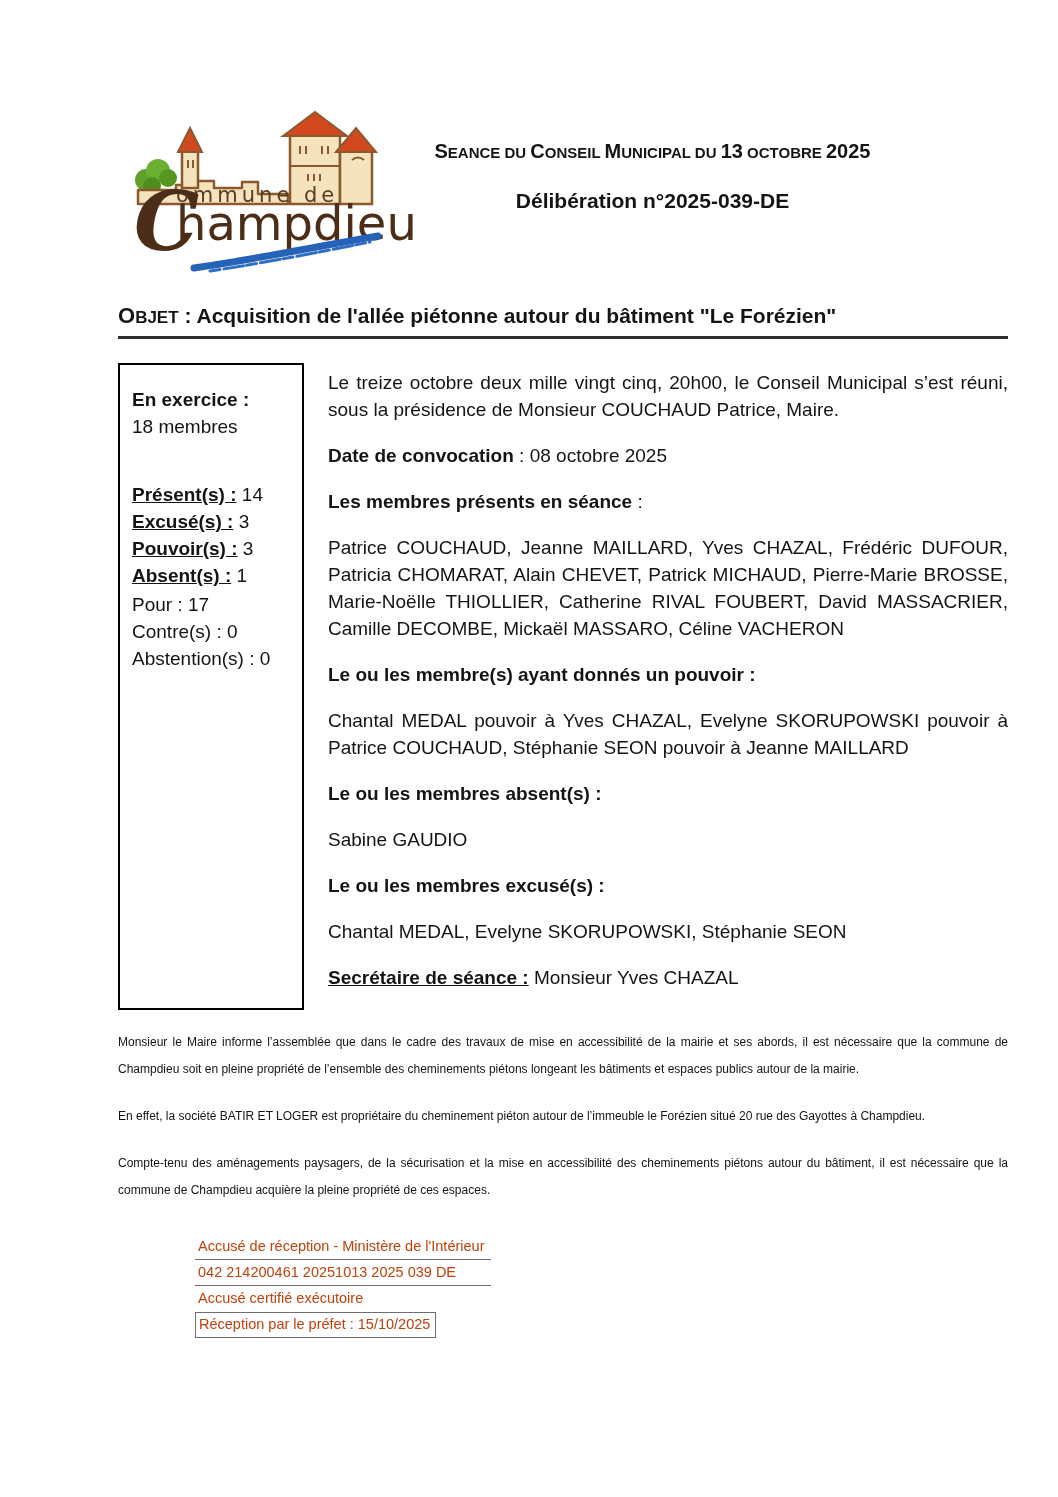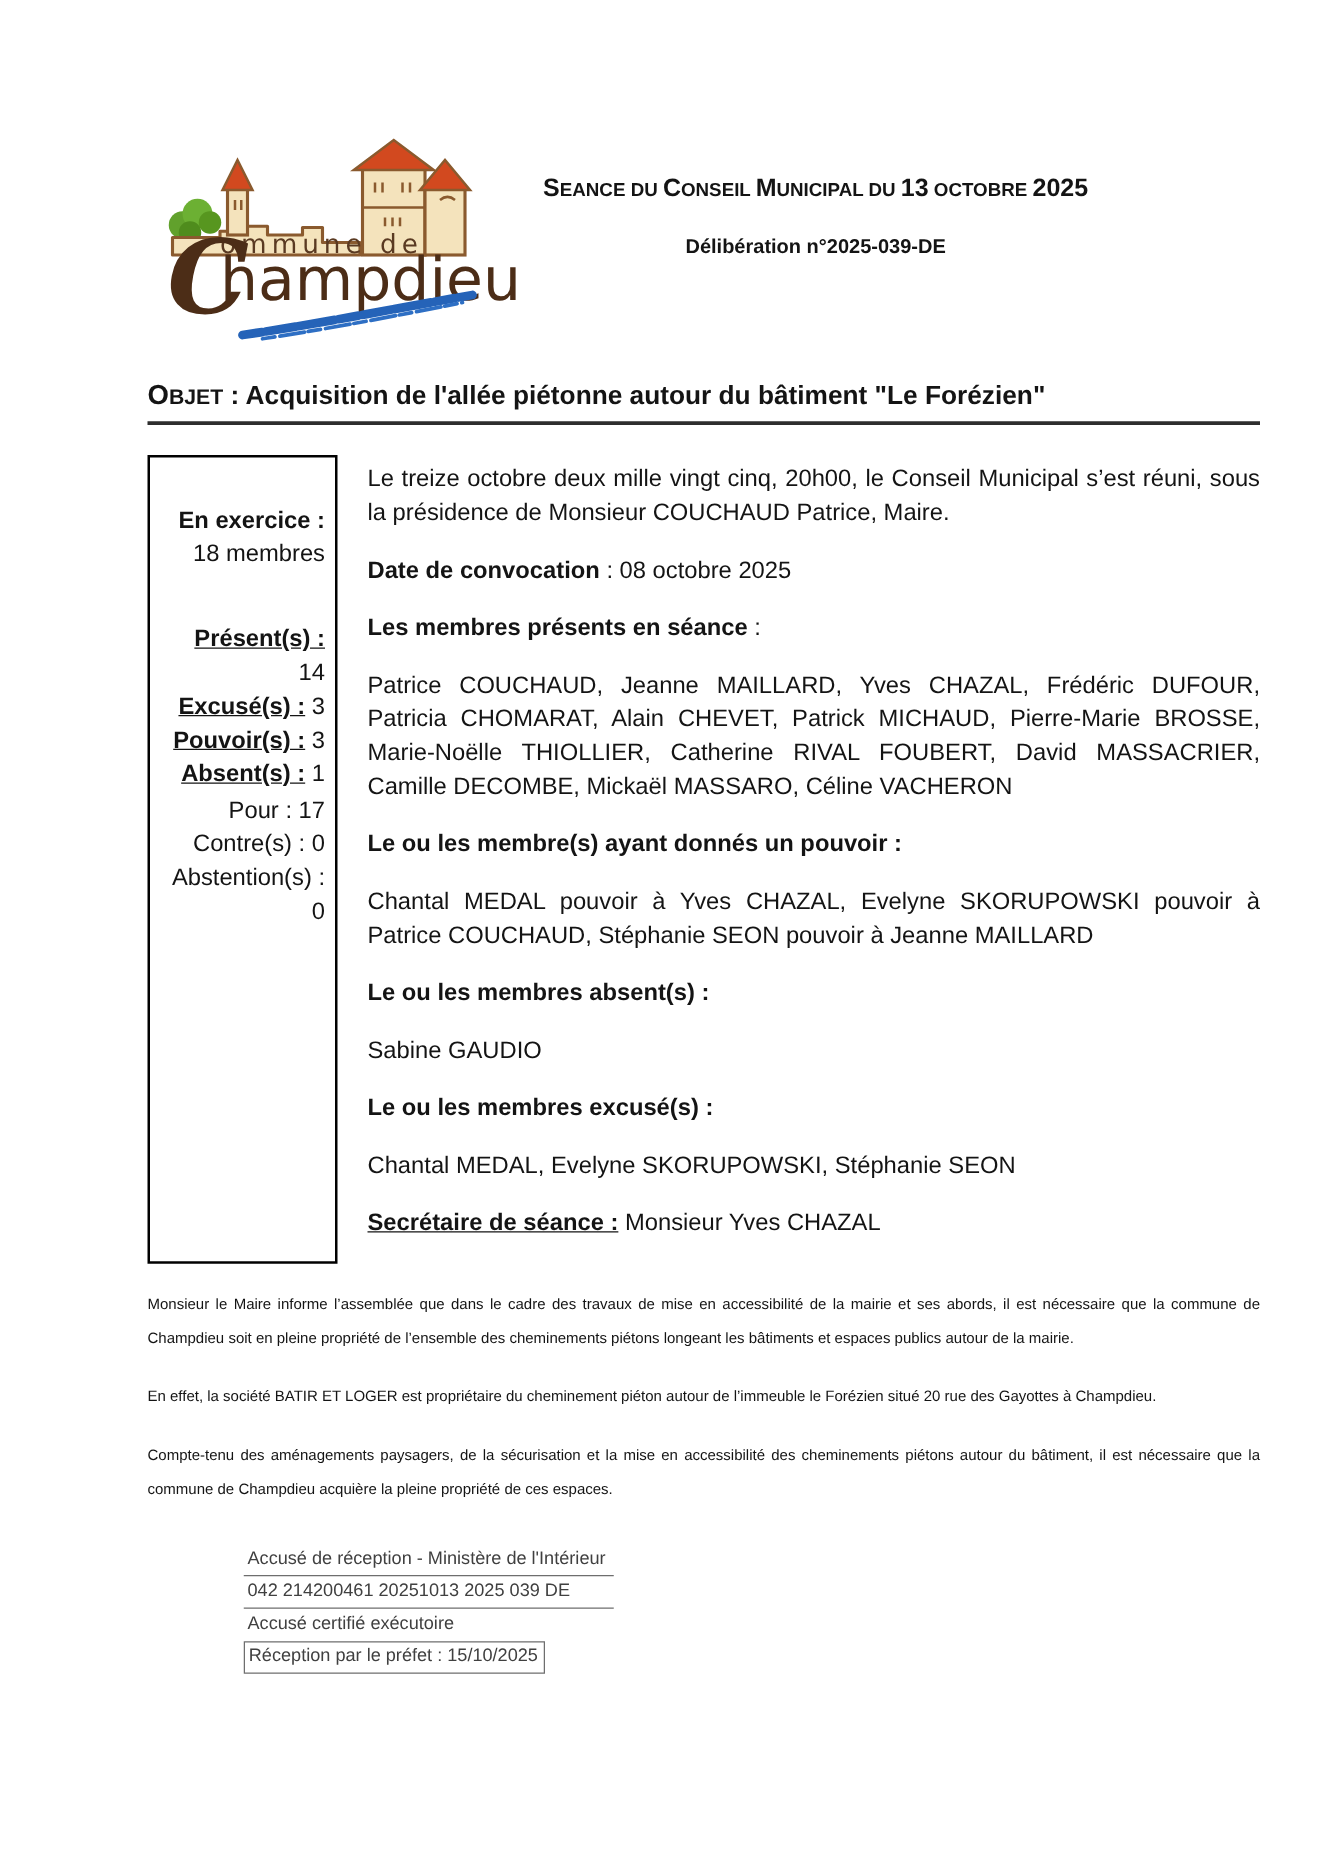--- a/index.html
+++ b/index.html
@@ -15,54 +15,54 @@
   }
 
   
   .header { position:relative; height:196px; }
   .logo-wrap { position:absolute; left:12px; top:8px; width:286px; height:178px; }
   .header-text { position:absolute; left:182px; top:0; width:705px; text-align:center; }
   .doc-title { font-size:28px; font-weight:bold; letter-spacing:-0.4px; margin-top:5px; }
   .seance-line { margin-top:40px; font-weight:bold; white-space:nowrap; }
   .seance-line .big   { font-size:20px; }
   .seance-line .small { font-size:15px; }
-  .delib-line { margin-top:26px; font-size:16px; font-weight:bold; }
+  .delib-line { margin-top:26px; font-size:21px; font-weight:bold; }
 
   
   .objet { margin-top:6px; font-weight:bold; line-height:28px; }
   .objet .big   { font-size:22px; }
   .objet .small { font-size:17px; }
   .objet .rest  { font-size:21px; }
   .objet-rule { height:3px; background:#2e2e2e; margin-top:4px; }
 
   
   .main { display:flex; align-items:stretch; margin-top:24px; }
   .info-box {
-    width:152px; flex-shrink:0; box-sizing:border-box;
+    width:186px; flex-shrink:0; box-sizing:border-box;
     border:2px solid #000;
-    padding:37px 8px 10px 12px;
-    font-size:19px; line-height:27px;text-align:right;
+    padding:21px 8px 10px 12px;
+    font-size:19px; line-height:27px;
   }
   .info-box .bold { font-weight:bold; }
   .info-box .stat-label { font-weight:bold; text-decoration:underline; }
   .stats-group { margin-top:41px; }
   .votes-group { margin-top:2px; }
 
   .right-col { flex:1; margin-left:24px; font-size:19px; line-height:27px; padding-top:6px; }
   .right-col p { margin:0 0 19px 0; text-align:justify; }
   .right-col .lbl { font-weight:bold; }
   .right-col .lbl-u { font-weight:bold; text-decoration:underline; }
 
   
   .body-text { margin-top:19px; font-size:12px; line-height:27px; }
   .body-text p { margin:0 0 20px 0; text-align:justify; }
 
   
   .stamp { margin-top:30px; margin-left:77px; width:296px;
-           font-size:14.5px; line-height:17px; color:#404040; }
+           font-size:14.5px; line-height:17px; color:#c2410c; }
   .stamp-row { padding:4px 2px 4px 3px; }
   .stamp-row.underlined { border-bottom:1.6px solid #6e6e6e; }
   .stamp-row.boxed { display:inline-block; border:1.6px solid #6e6e6e; padding:3px 5px 4px 3px; margin-top:1px; }
 </style>
 </head>
 <body>
 
 <div class="page">
 
   <div class="header">

